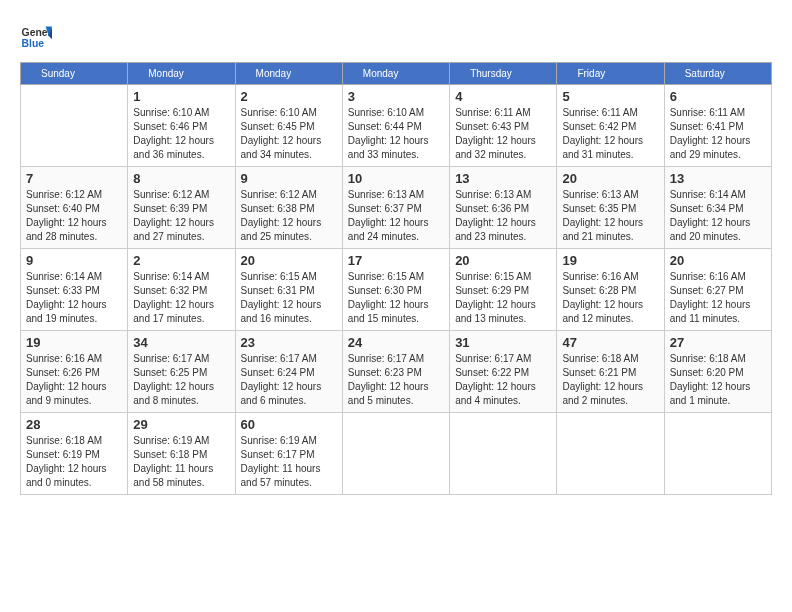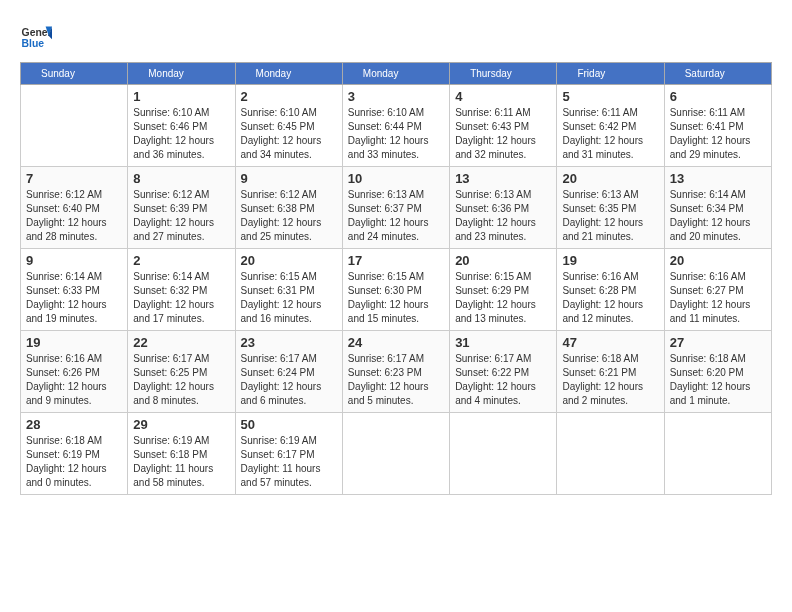--- a/index.html
+++ b/index.html
@@ -257,21 +257,21 @@
       </tr>
       <tr>
         <td>
           <span class="day-num">19</span>
           <div class="day-info" style="white-space: pre-line;">Sunrise: 6:16 AM
 Sunset: 6:26 PM
 Daylight: 12 hours
 and 9 minutes.</div>
         </td>
         <td>
-          <span class="day-num">22</span>
+          <span class="day-num">34</span>
           <div class="day-info" style="white-space: pre-line;">Sunrise: 6:17 AM
 Sunset: 6:25 PM
 Daylight: 12 hours
 and 8 minutes.</div>
         </td>
         <td>
           <span class="day-num">23</span>
           <div class="day-info" style="white-space: pre-line;">Sunrise: 6:17 AM
 Sunset: 6:24 PM
 Daylight: 12 hours
@@ -315,21 +315,21 @@
 and 0 minutes.</div>
         </td>
         <td>
           <span class="day-num">29</span>
           <div class="day-info" style="white-space: pre-line;">Sunrise: 6:19 AM
 Sunset: 6:18 PM
 Daylight: 11 hours
 and 58 minutes.</div>
         </td>
         <td>
-          <span class="day-num">50</span>
+          <span class="day-num">60</span>
           <div class="day-info" style="white-space: pre-line;">Sunrise: 6:19 AM
 Sunset: 6:17 PM
 Daylight: 11 hours
 and 57 minutes.</div>
         </td>
         <td class="empty-cell"></td>
         <td class="empty-cell"></td>
         <td class="empty-cell"></td>
         <td class="empty-cell"></td>
       </tr>

